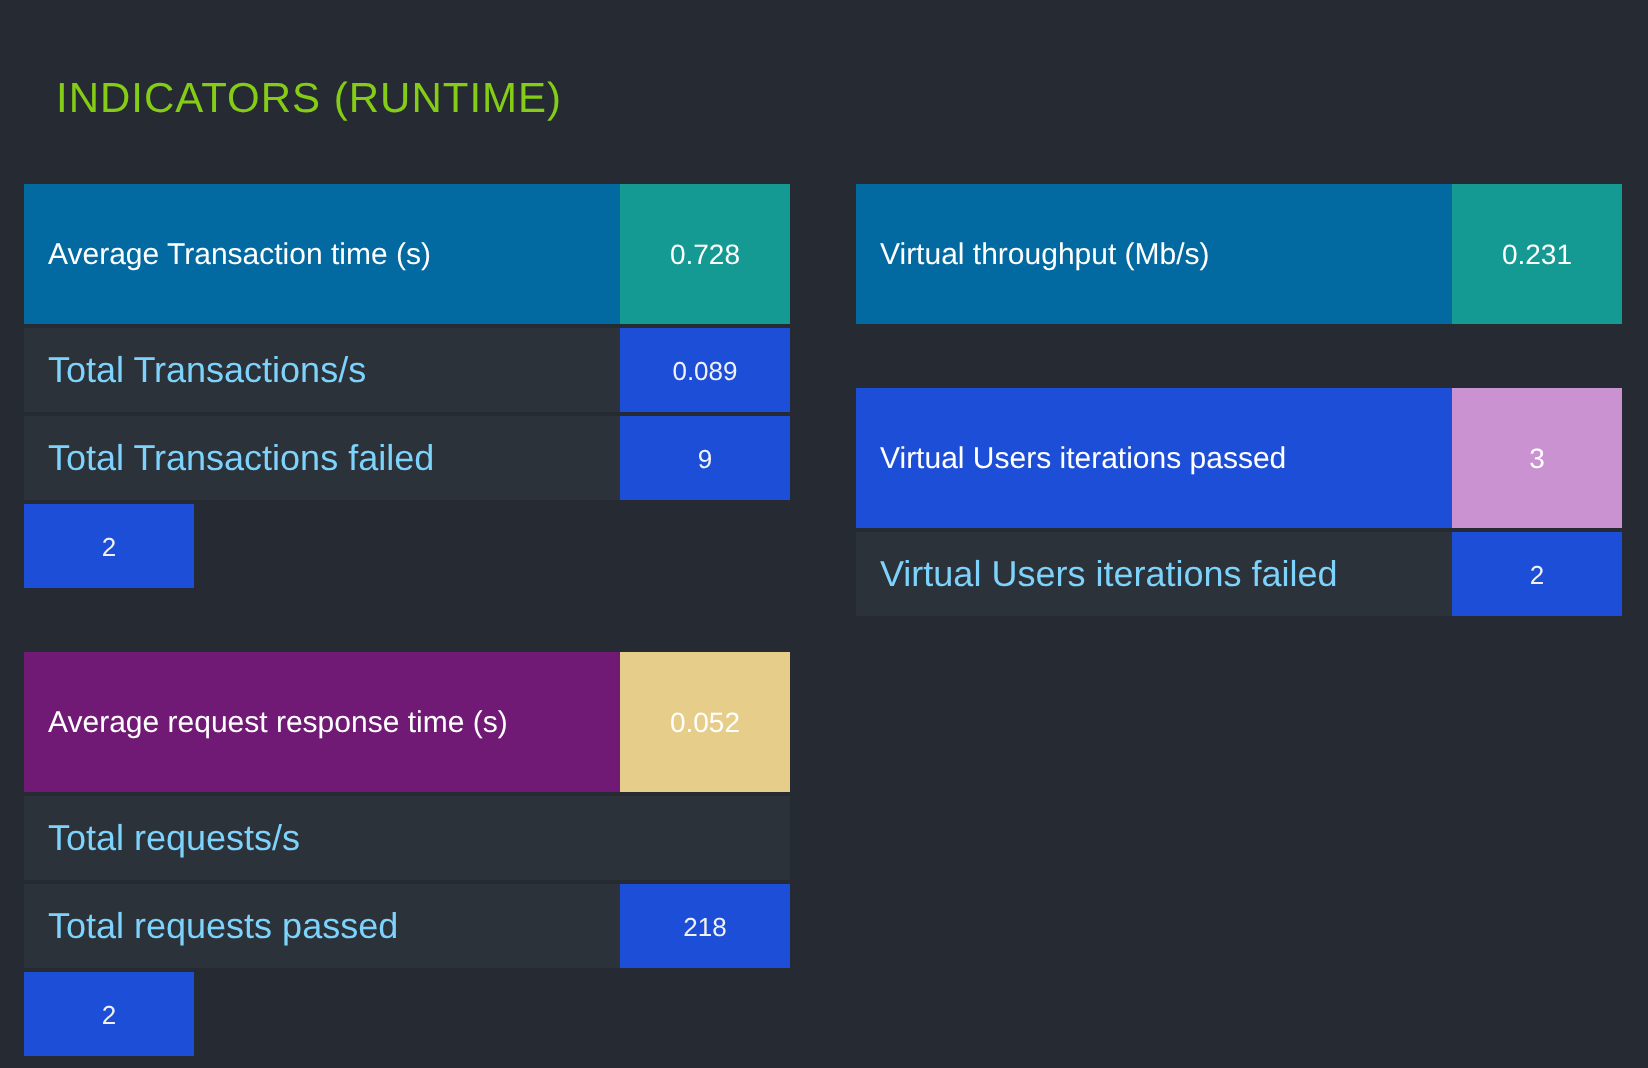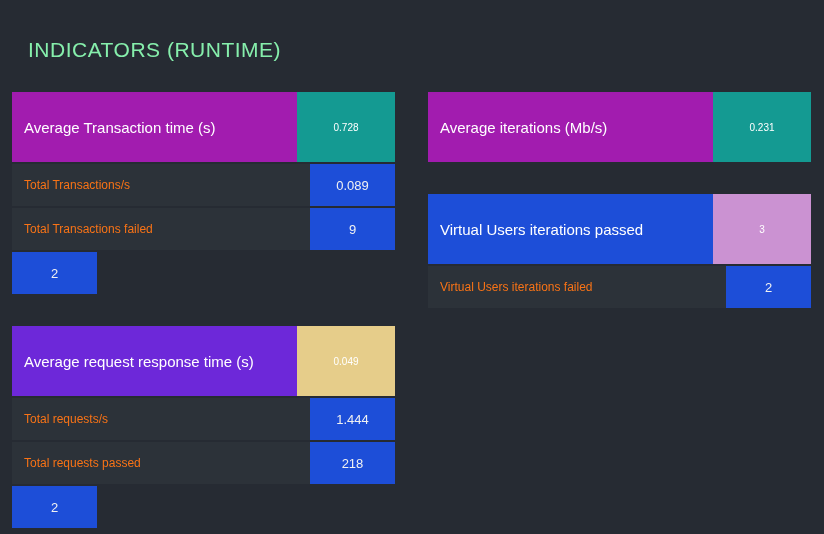--- a/index.html
+++ b/index.html
@@ -10,21 +10,21 @@
     width: 824px;
     height: 534px;
     background: #262b33;
     font-family: "Liberation Sans", sans-serif;
     overflow: hidden;
   }
   .page-title {
     padding: 24px 16px 0 28px;
     font-size: 21px;
     font-weight: 400;
-    color: #86efac;
+    color: #84cc16;
     letter-spacing: 0.5px;
   }
   .columns {
     display: flex;
     gap: 33px;
     padding: 0 12px;
     margin-top: 30px;
   }
   .col {
     width: 383px;
@@ -41,43 +41,43 @@
   .hdr-label {
     flex: 1;
     display: flex;
     align-items: center;
     padding: 0 12px;
     color: #ffffff;
     font-size: 15px;
     font-weight: 400;
   }
   .hdr-value {
-    width: 98px;
+    width: 85px;
     display: flex;
     align-items: center;
     justify-content: center;
     color: #ffffff;
-    font-size: 10px;
+    font-size: 14px;
   }
-  .theme-teal .card-header { background: #a21caf; }
+  .theme-teal .card-header { background: #0369a1; }
   .theme-teal .hdr-value   { background: #149a92; }
-  .theme-gold .card-header { background: #6d28d9; }
+  .theme-gold .card-header { background: #701a75; }
   .theme-gold .hdr-value   { background: #e6cd8a; }
   .theme-purple .card-header { background: #1d4ed8; }
   .theme-purple .hdr-value   { background: #cb92d2; }
   .row {
     display: flex;
     height: 42px;
     margin-top: 2px;
   }
   .row-label {
     flex: 1;
     background: #2c3239;
-    color: #f97316;
-    font-size: 12px;
+    color: #7dd3fc;
+    font-size: 18px;
     display: flex;
     align-items: center;
     padding: 0 12px;
   }
   .row-value {
     width: 85px;
     background: #1d4ed8;
     color: #f0f1f2;
     font-size: 13px;
     display: flex;
@@ -110,44 +110,43 @@
         </div>
         <div class="row">
           <div class="row-value">2</div>
         </div>
       </div>
     </section>
 
     <section class="card theme-gold">
       <header class="card-header">
         <div class="hdr-label">Average request response time (s)</div>
-        <div class="hdr-value">0.049</div>
+        <div class="hdr-value">0.052</div>
       </header>
       <div class="card-rows">
         <div class="row">
           <div class="row-label">Total requests/s</div>
-          <div class="row-value">1.444</div>
         </div>
         <div class="row">
           <div class="row-label">Total requests passed</div>
           <div class="row-value">218</div>
         </div>
         <div class="row">
           <div class="row-value">2</div>
         </div>
       </div>
     </section>
 
   </div>
 
   <div class="col">
 
     <section class="card theme-teal">
       <header class="card-header">
-        <div class="hdr-label">Average iterations (Mb/s)</div>
+        <div class="hdr-label">Virtual throughput (Mb/s)</div>
         <div class="hdr-value">0.231</div>
       </header>
     </section>
 
     <section class="card theme-purple">
       <header class="card-header">
         <div class="hdr-label">Virtual Users iterations passed</div>
         <div class="hdr-value">3</div>
       </header>
       <div class="card-rows">

